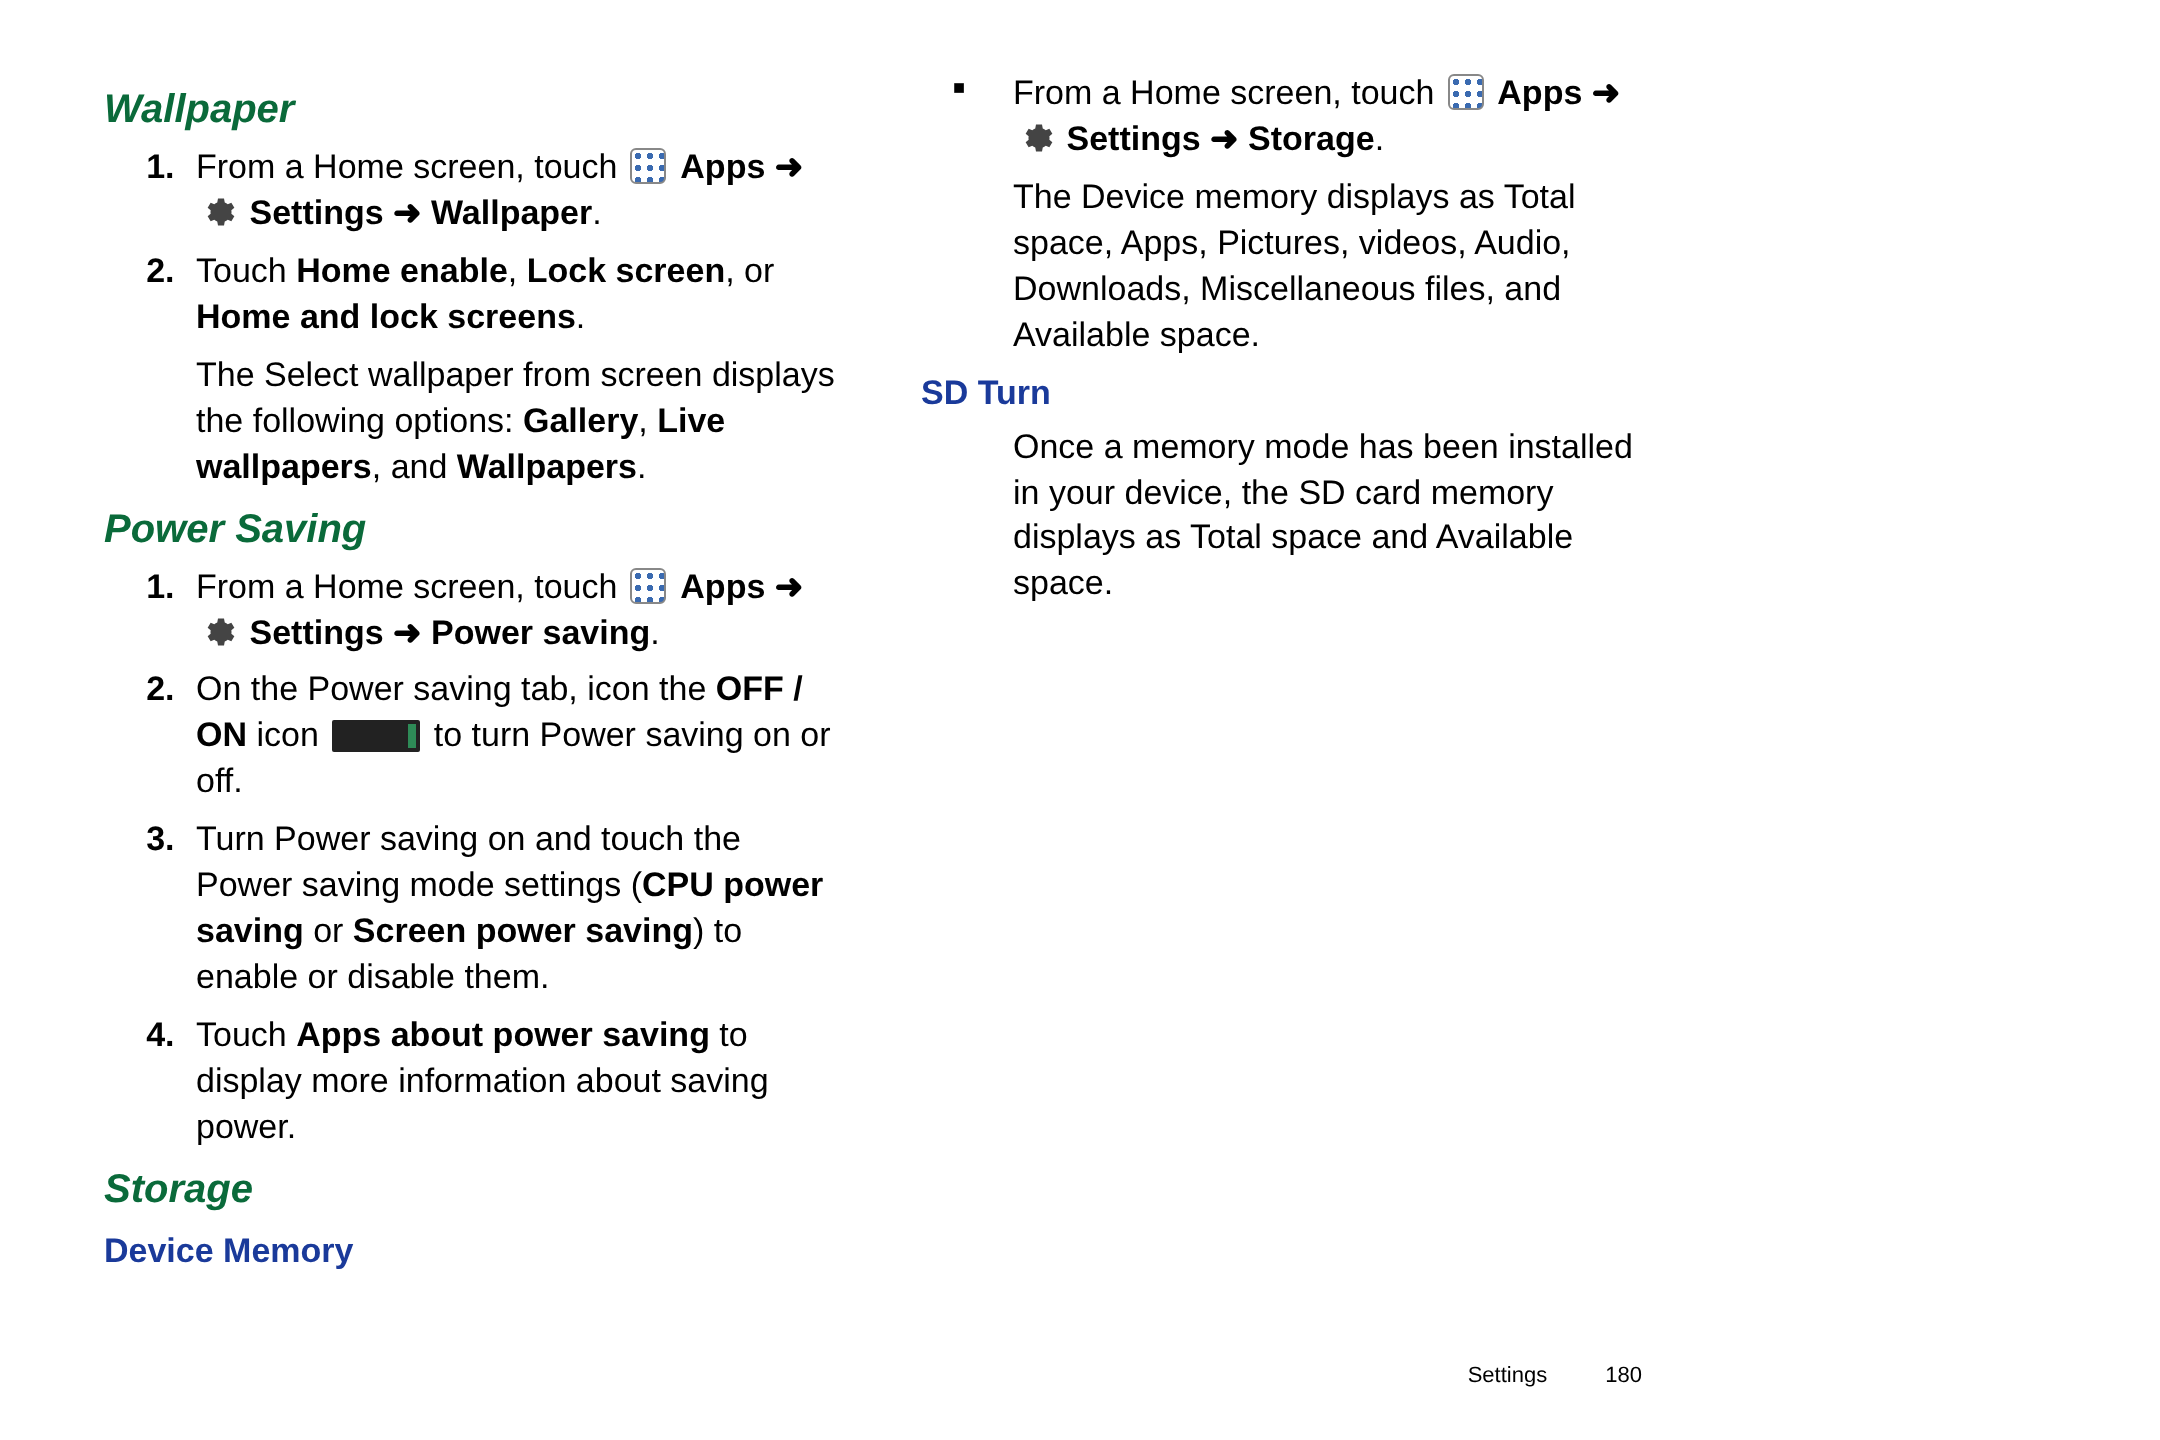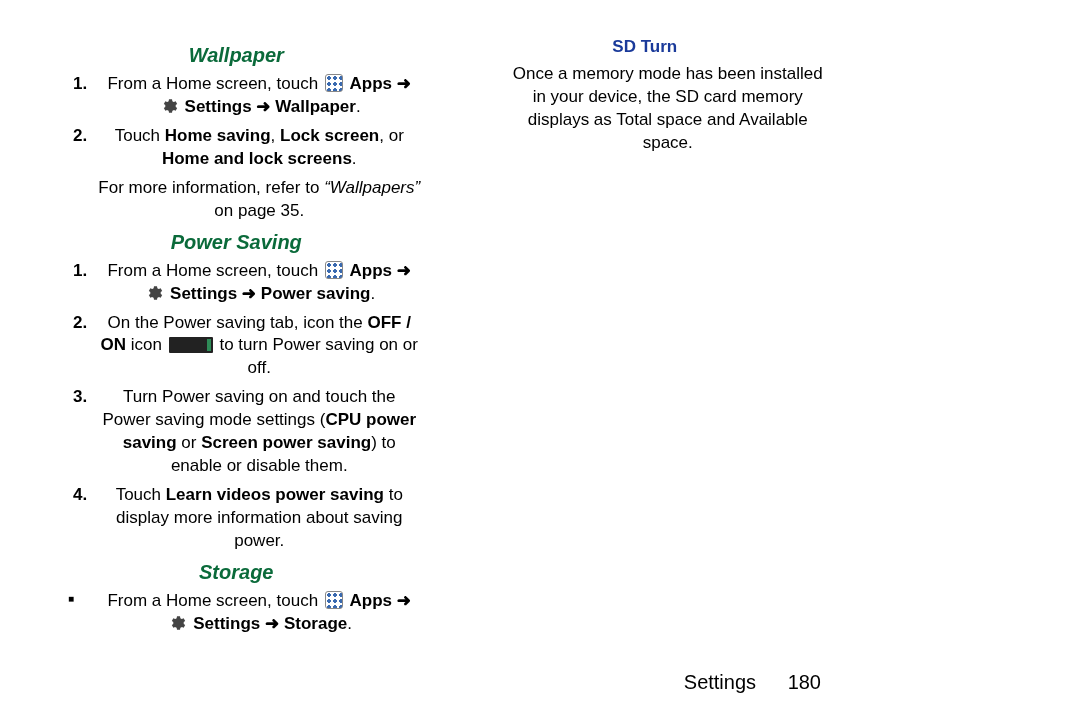--- a/index.html
+++ b/index.html
@@ -12,21 +12,20 @@
     font-size: 17px;
     color: #000;
     line-height: 1.35;
   }
   .page {
     position: relative;
     width: 869px;
     height: 720px;
     box-sizing: border-box;
     padding: 36px 40px 30px 52px;
-    text-align: center;
   }
   .cols {
     column-count: 2;
     column-gap: 40px;
     column-fill: auto;
     height: 620px;
   }
   .h-green {
     font-weight: bold;
     font-style: italic;
@@ -112,21 +111,21 @@
     position: absolute;
     right: 2px; top: 2px;
     width: 4px; height: 12px;
     background: #2e8b57;
   }
 
   .footer {
     position: absolute;
     bottom: 24px;
     right: 48px;
-    font-size: 20px;
+    font-size: 11px;
   }
   .footer .lbl { margin-right: 26px; }
 </style>
 </head>
 <body>
 
 <div class="page">
   <div class="cols">
 
     <div class="h-green">Wallpaper</div>
@@ -140,27 +139,27 @@
         <span class="ico ico-gear">
           <svg viewBox="0 0 24 24">
               <path fill="#444" d="M12 8a4 4 0 1 0 0 8 4 4 0 0 0 0-8zm9 4a7 7 0 0 0-.1-1.2l2-1.6-2-3.4-2.4 1a7 7 0 0 0-2-1.2L16 3h-4l-.5 2.6a7 7 0 0 0-2 1.2l-2.4-1-2 3.4 2 1.6A7 7 0 0 0 7 12c0 .4 0 .8.1 1.2l-2 1.6 2 3.4 2.4-1c.6.5 1.3.9 2 1.2L12 21h4l.5-2.6c.7-.3 1.4-.7 2-1.2l2.4 1 2-3.4-2-1.6c.1-.4.1-.8.1-1.2z"></path>
             </svg>
         </span>
         <strong>Settings</strong>
         <span class="arrow">➜</span>
         <strong> Wallpaper</strong><span>.</span>
       </li>
       <li>
-        <span>Touch </span><strong>Home saving</strong><span>, </span><strong>Lock screen</strong><span>, or </span><strong>Home and lock screens</strong><span>.</span>
+        <span>Touch </span><strong>Home enable</strong><span>, </span><strong>Lock screen</strong><span>, or </span><strong>Home and lock screens</strong><span>.</span>
+        <p style="margin-top:6px">
+          <span>The Select wallpaper from screen displays the following options: </span><strong>Gallery</strong><span>, </span><strong>Live wallpapers</strong><span>, and </span><strong>Wallpapers</strong><span>.</span>
+        </p>
       </li>
     </ol>
 
-    <p class="sub">
-      <span>For more information, refer to </span><span class="ital">“Wallpapers”</span><span>  on page&nbsp;35.</span>
-    </p>
 
     <div class="h-green">Power Saving</div>
 
     <ol class="numlist">
       <li>
         <span>From a Home screen, touch </span>
         <span class="ico ico-apps"></span>
         <strong>Apps</strong>
         <span class="arrow">➜</span>
         <span class="ico ico-gear">
@@ -172,40 +171,42 @@
         <span class="arrow">➜</span>
         <strong> Power saving</strong><span>.</span>
       </li>
       <li>
         <span>On the Power saving tab, icon the </span><strong>OFF / ON</strong><span> icon </span><span class="ico ico-toggle"></span><span> to turn Power saving on or off.</span>
       </li>
       <li>
         <span>Turn Power saving on and touch the Power saving mode settings (</span><strong>CPU power saving</strong><span> or </span><strong>Screen power saving</strong><span>) to enable or disable them.</span>
       </li>
       <li>
-        <span>Touch </span><strong>Learn videos power saving</strong><span> to display more information about saving power.</span>
+        <span>Touch </span><strong>Apps about power saving</strong><span> to display more information about saving power.</span>
       </li>
     </ol>
 
     <div class="h-green">Storage</div>
 
+    <div class="h-blue">Device Memory</div>
     <ul class="bulllist">
       <li>
         <span>From a Home screen, touch </span>
         <span class="ico ico-apps"></span>
         <strong>Apps</strong>
         <span class="arrow">➜</span>
         <span class="ico ico-gear">
           <svg viewBox="0 0 24 24">
               <path fill="#444" d="M12 8a4 4 0 1 0 0 8 4 4 0 0 0 0-8zm9 4a7 7 0 0 0-.1-1.2l2-1.6-2-3.4-2.4 1a7 7 0 0 0-2-1.2L16 3h-4l-.5 2.6a7 7 0 0 0-2 1.2l-2.4-1-2 3.4 2 1.6A7 7 0 0 0 7 12c0 .4 0 .8.1 1.2l-2 1.6 2 3.4 2.4-1c.6.5 1.3.9 2 1.2L12 21h4l.5-2.6c.7-.3 1.4-.7 2-1.2l2.4 1 2-3.4-2-1.6c.1-.4.1-.8.1-1.2z"></path>
             </svg>
         </span>
         <strong>Settings</strong>
         <span class="arrow">➜</span>
         <strong> Storage</strong><span>.</span>
+        <p style="margin-top:6px">The Device memory displays as Total space, Apps, Pictures, videos, Audio, Downloads, Miscellaneous files, and Available space.</p>
       </li>
     </ul>
 
     <div class="h-blue">SD Turn</div>
     <p class="sub">Once a memory mode has been installed in your device, the SD card memory displays as Total space and Available space.</p>
 
   </div>
 
   <div class="footer">
     <span class="lbl">Settings</span>

